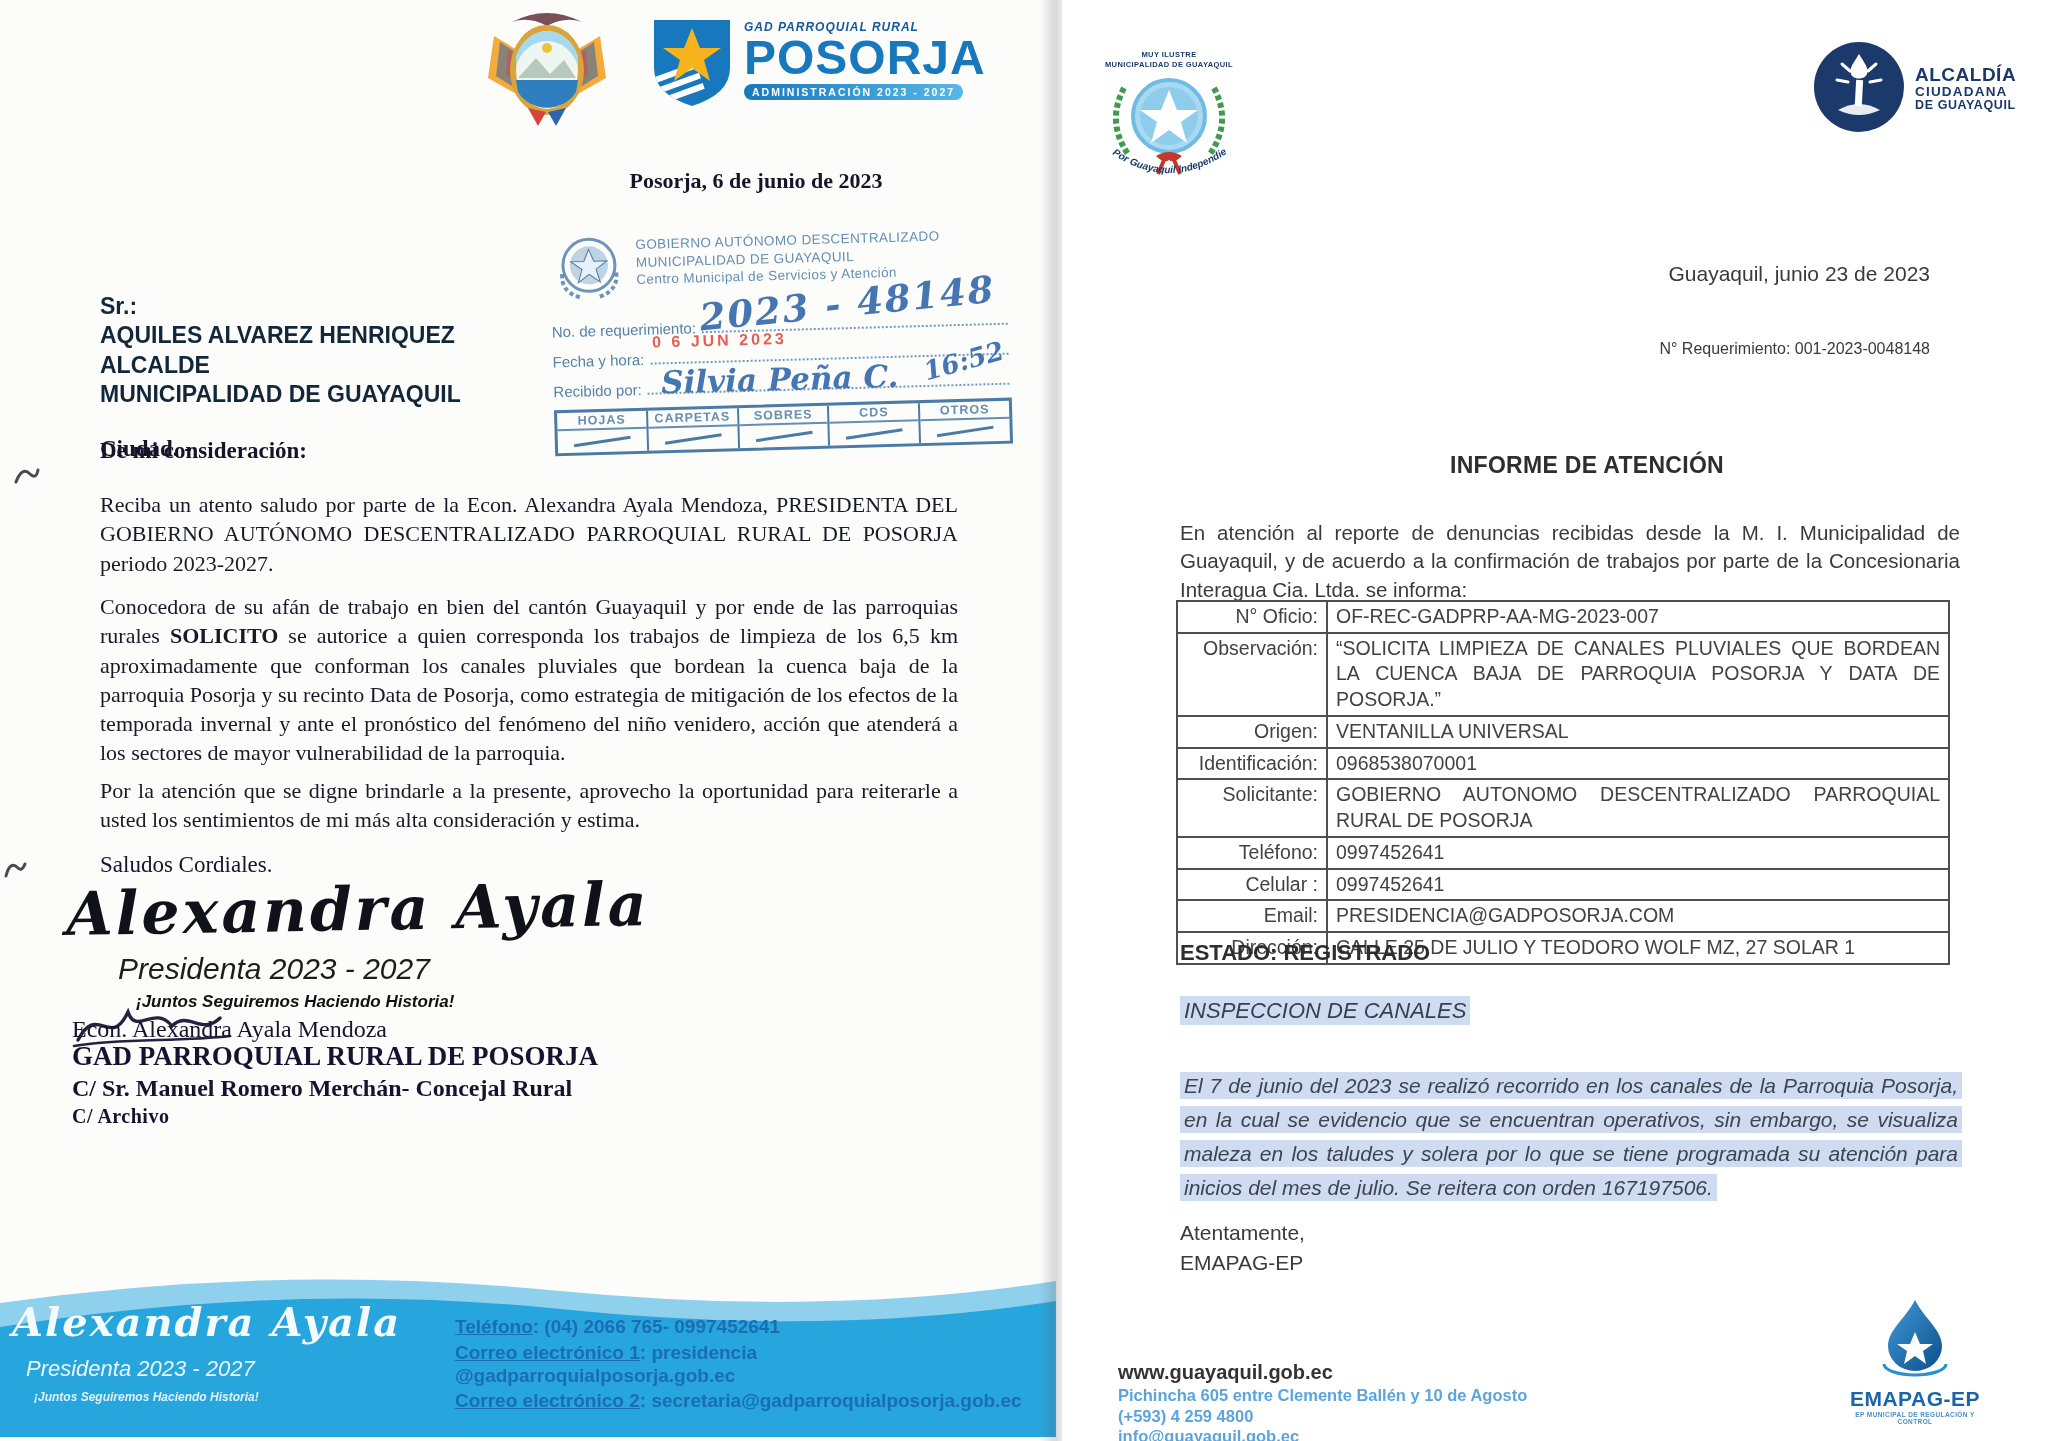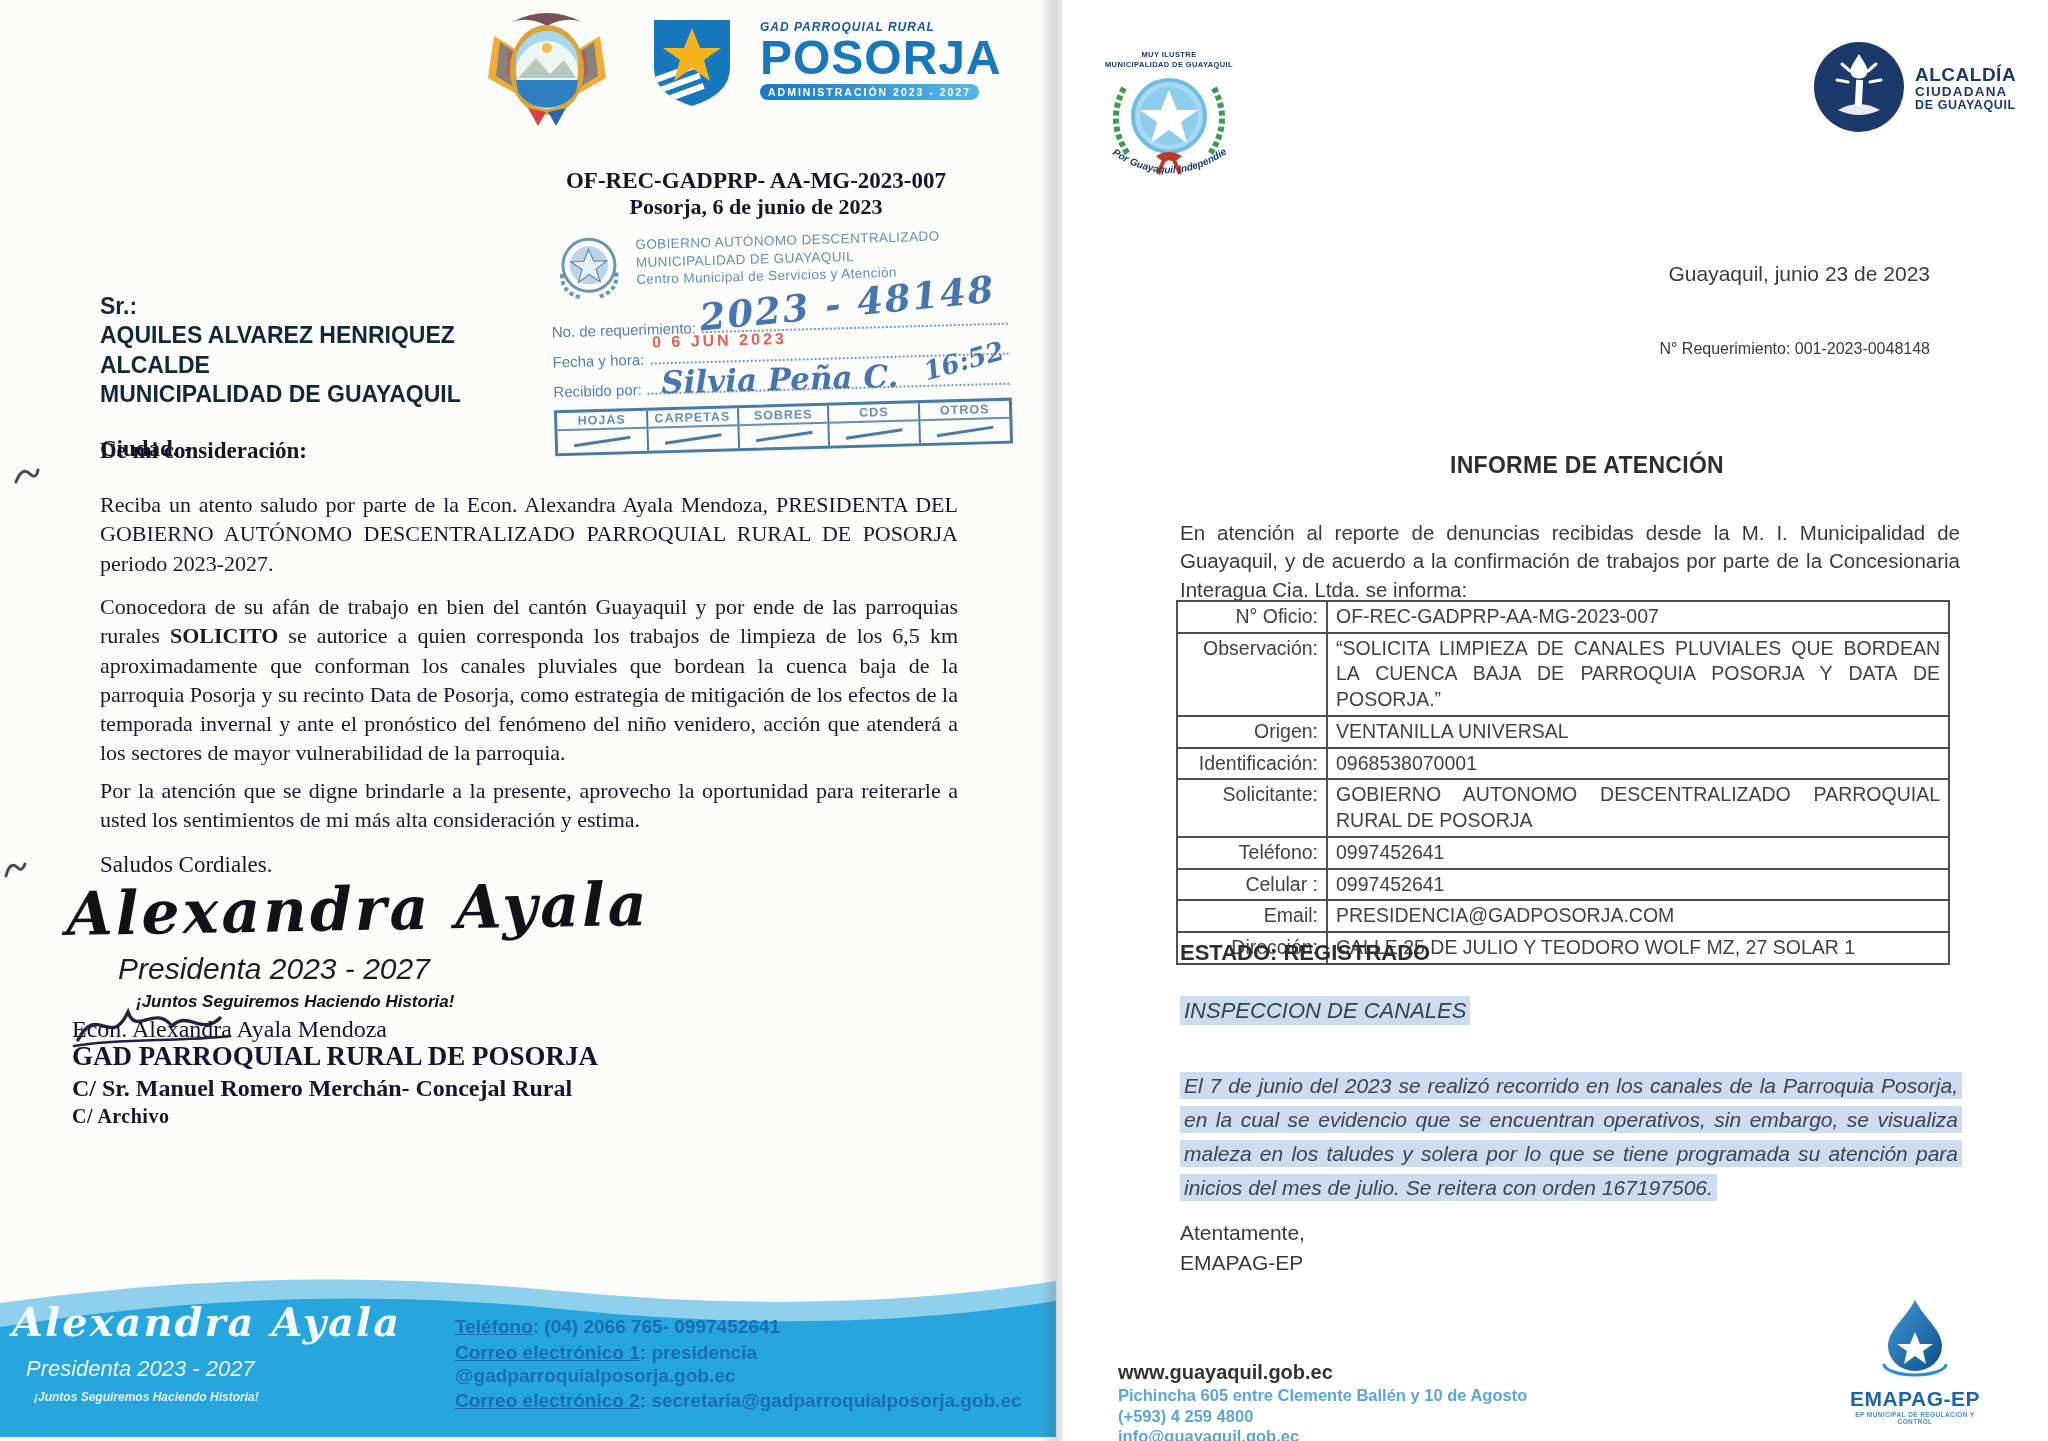--- a/index.html
+++ b/index.html
@@ -7,21 +7,21 @@
           font-family:"Liberation Sans",sans-serif;}
   .page{position:absolute;top:0;height:1441px;background:#fcfcfa;}
   #page-left{left:0;width:1056px;}
   #page-right{left:1062px;width:986px;background:#ffffff;}
   .seam{position:absolute;left:1040px;top:0;width:30px;height:1441px;
         background:linear-gradient(90deg,rgba(0,0,0,0) 0%,rgba(90,90,100,.22) 48%,rgba(190,190,195,.18) 62%,rgba(0,0,0,0) 100%);}
 
   
   .serif{font-family:"Liberation Serif",serif;}
   .coat{position:absolute;left:468px;top:8px;}
-  .badge{position:absolute;left:646px;top:14px;display:flex;gap:22px;align-items:flex-start;}
+  .badge{position:absolute;left:646px;top:14px;display:flex;gap:6px;align-items:flex-start;}
   .badge-txt{padding-top:6px;}
   .badge-top{font-size:12px;font-weight:bold;font-style:italic;color:#16589c;letter-spacing:1px;}
   .badge-name{font-size:48px;font-weight:bold;color:#1878be;letter-spacing:1px;line-height:1.0;}
   .badge-sub{margin-top:2px;background:linear-gradient(90deg,#1878be,#57b8e8);color:#fff;font-size:10.5px;
              font-weight:bold;letter-spacing:2px;padding:2px 8px;border-radius:8px;display:inline-block;}
   .refblock{position:absolute;left:516px;top:168px;width:480px;text-align:center;
             font-weight:bold;color:#15152a;}
   .ref-code{font-size:23px;}
   .ref-date{font-size:22px;}
 
@@ -155,21 +155,20 @@
         </svg>
       </span>
       <span class="badge-txt">
         <div class="badge-top">GAD PARROQUIAL RURAL</div>
         <div class="badge-name">POSORJA</div>
         <div class="badge-sub">ADMINISTRACIÓN 2023 - 2027</div>
       </span>
     </div>
 
     <div class="refblock serif">
-      <div class="ref-code">OF-REC-GADPRP- AA-MG-2023-007</div>
       <div class="ref-date">Posorja, 6 de junio de 2023</div>
     </div>
 
     <div class="stamp">
       <div class="stamp-head">
         <span>
           <svg width="78" height="76" viewBox="0 0 78 76">
             <circle cx="39" cy="36" r="26" fill="none" stroke="#4a7ba6" stroke-width="3" opacity=".8"></circle>
             <circle cx="39" cy="36" r="19" fill="#7fa9cc" opacity=".5"></circle>
             <polygon points="39,20 44,32 57,32 46,40 50,53 39,45 28,53 32,40 21,32 34,32" fill="#e9f1f8" stroke="#4a7ba6" stroke-width="1"></polygon>

